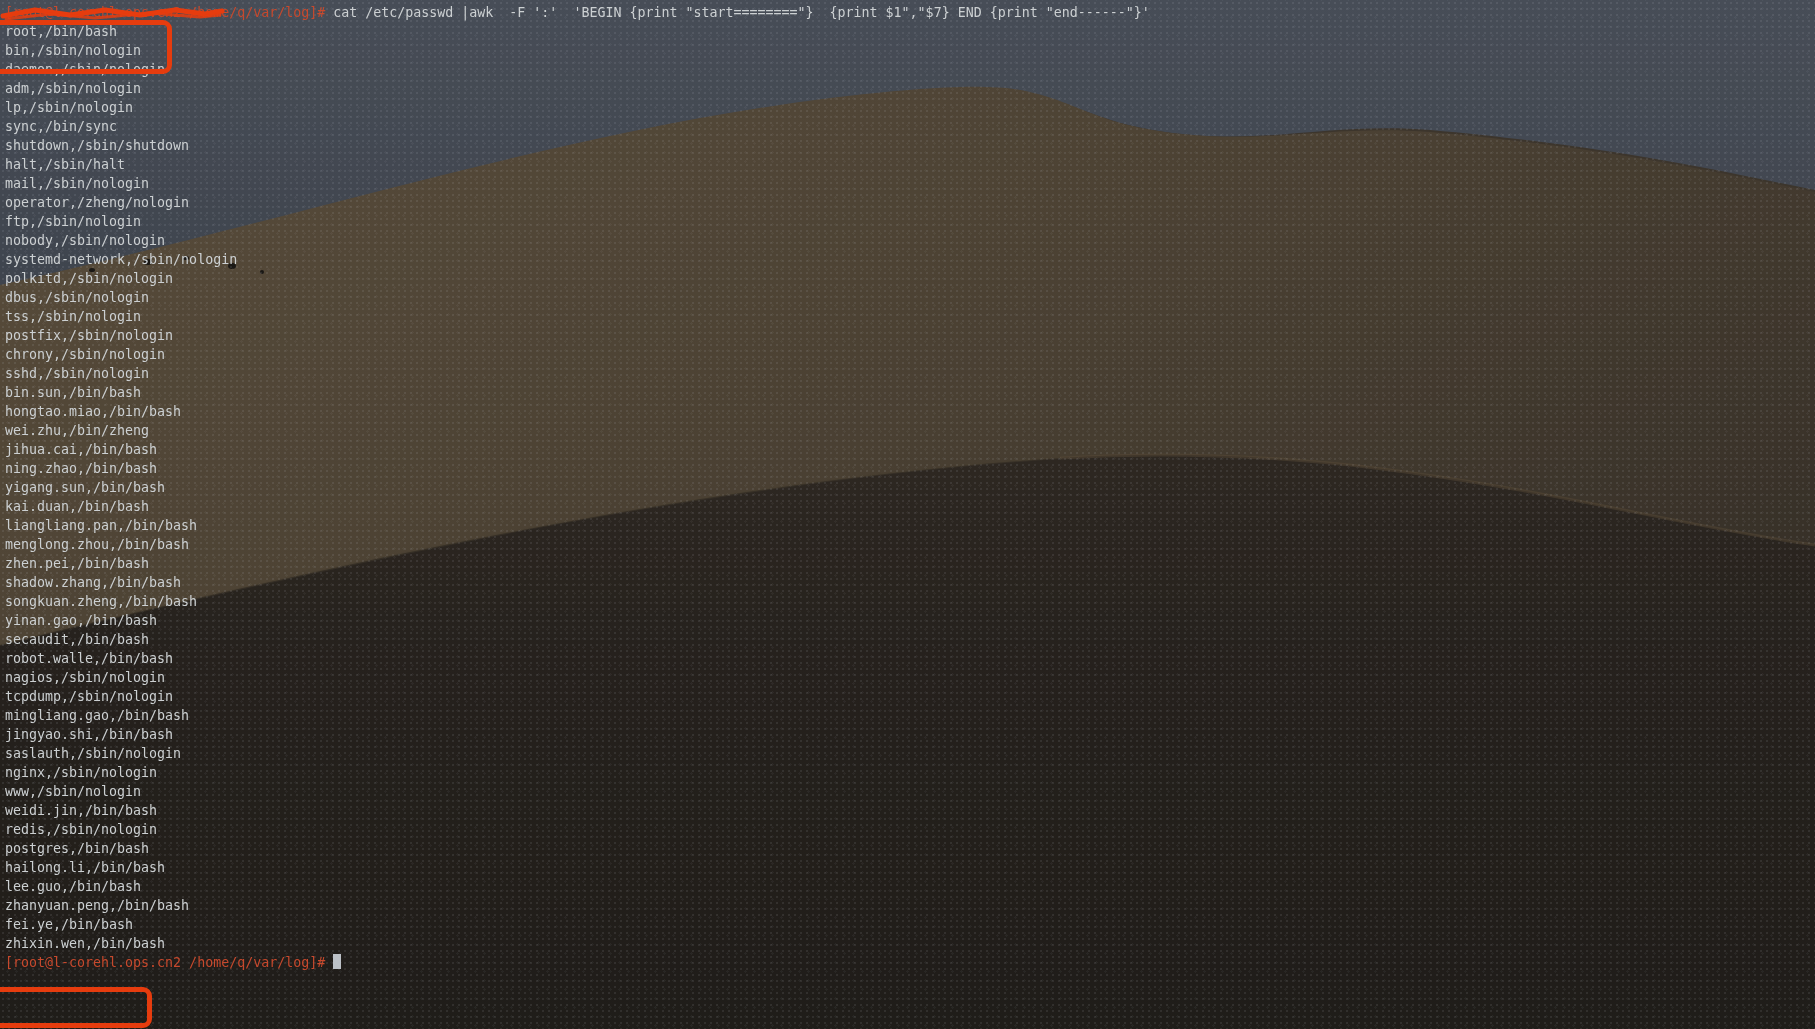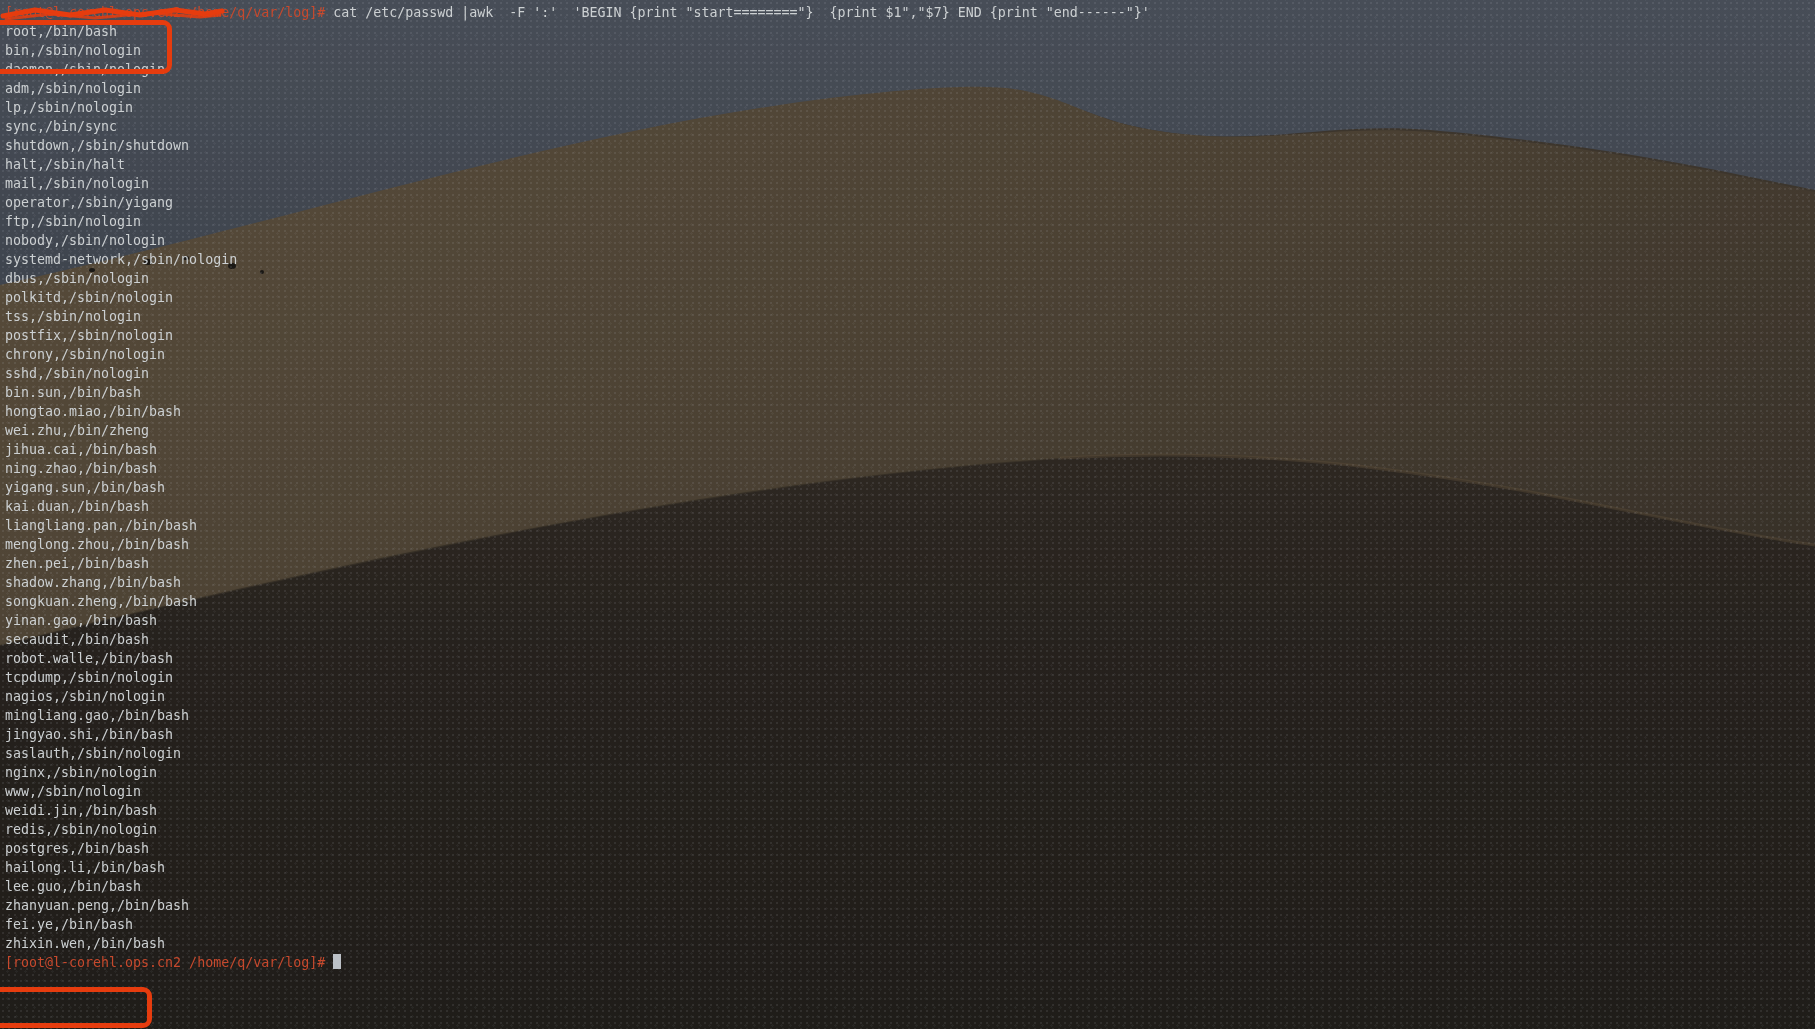--- a/index.html
+++ b/index.html
@@ -91,47 +91,47 @@
   <div id="output">
       <div class="tline">root,/bin/bash</div>
       <div class="tline">bin,/sbin/nologin</div>
       <div class="tline">daemon,/sbin/nologin</div>
       <div class="tline">adm,/sbin/nologin</div>
       <div class="tline">lp,/sbin/nologin</div>
       <div class="tline">sync,/bin/sync</div>
       <div class="tline">shutdown,/sbin/shutdown</div>
       <div class="tline">halt,/sbin/halt</div>
       <div class="tline">mail,/sbin/nologin</div>
-      <div class="tline">operator,/sbin/yigang</div>
+      <div class="tline">operator,/zheng/nologin</div>
       <div class="tline">ftp,/sbin/nologin</div>
       <div class="tline">nobody,/sbin/nologin</div>
       <div class="tline">systemd-network,/sbin/nologin</div>
+      <div class="tline">polkitd,/sbin/nologin</div>
       <div class="tline">dbus,/sbin/nologin</div>
-      <div class="tline">polkitd,/sbin/nologin</div>
       <div class="tline">tss,/sbin/nologin</div>
       <div class="tline">postfix,/sbin/nologin</div>
       <div class="tline">chrony,/sbin/nologin</div>
       <div class="tline">sshd,/sbin/nologin</div>
       <div class="tline">bin.sun,/bin/bash</div>
       <div class="tline">hongtao.miao,/bin/bash</div>
       <div class="tline">wei.zhu,/bin/zheng</div>
       <div class="tline">jihua.cai,/bin/bash</div>
       <div class="tline">ning.zhao,/bin/bash</div>
       <div class="tline">yigang.sun,/bin/bash</div>
       <div class="tline">kai.duan,/bin/bash</div>
       <div class="tline">liangliang.pan,/bin/bash</div>
       <div class="tline">menglong.zhou,/bin/bash</div>
       <div class="tline">zhen.pei,/bin/bash</div>
       <div class="tline">shadow.zhang,/bin/bash</div>
       <div class="tline">songkuan.zheng,/bin/bash</div>
       <div class="tline">yinan.gao,/bin/bash</div>
       <div class="tline">secaudit,/bin/bash</div>
       <div class="tline">robot.walle,/bin/bash</div>
+      <div class="tline">nagios,/sbin/nologin</div>
       <div class="tline">tcpdump,/sbin/nologin</div>
-      <div class="tline">nagios,/sbin/nologin</div>
       <div class="tline">mingliang.gao,/bin/bash</div>
       <div class="tline">jingyao.shi,/bin/bash</div>
       <div class="tline">saslauth,/sbin/nologin</div>
       <div class="tline">nginx,/sbin/nologin</div>
       <div class="tline">www,/sbin/nologin</div>
       <div class="tline">weidi.jin,/bin/bash</div>
       <div class="tline">redis,/sbin/nologin</div>
       <div class="tline">postgres,/bin/bash</div>
       <div class="tline">hailong.li,/bin/bash</div>
       <div class="tline">lee.guo,/bin/bash</div>

